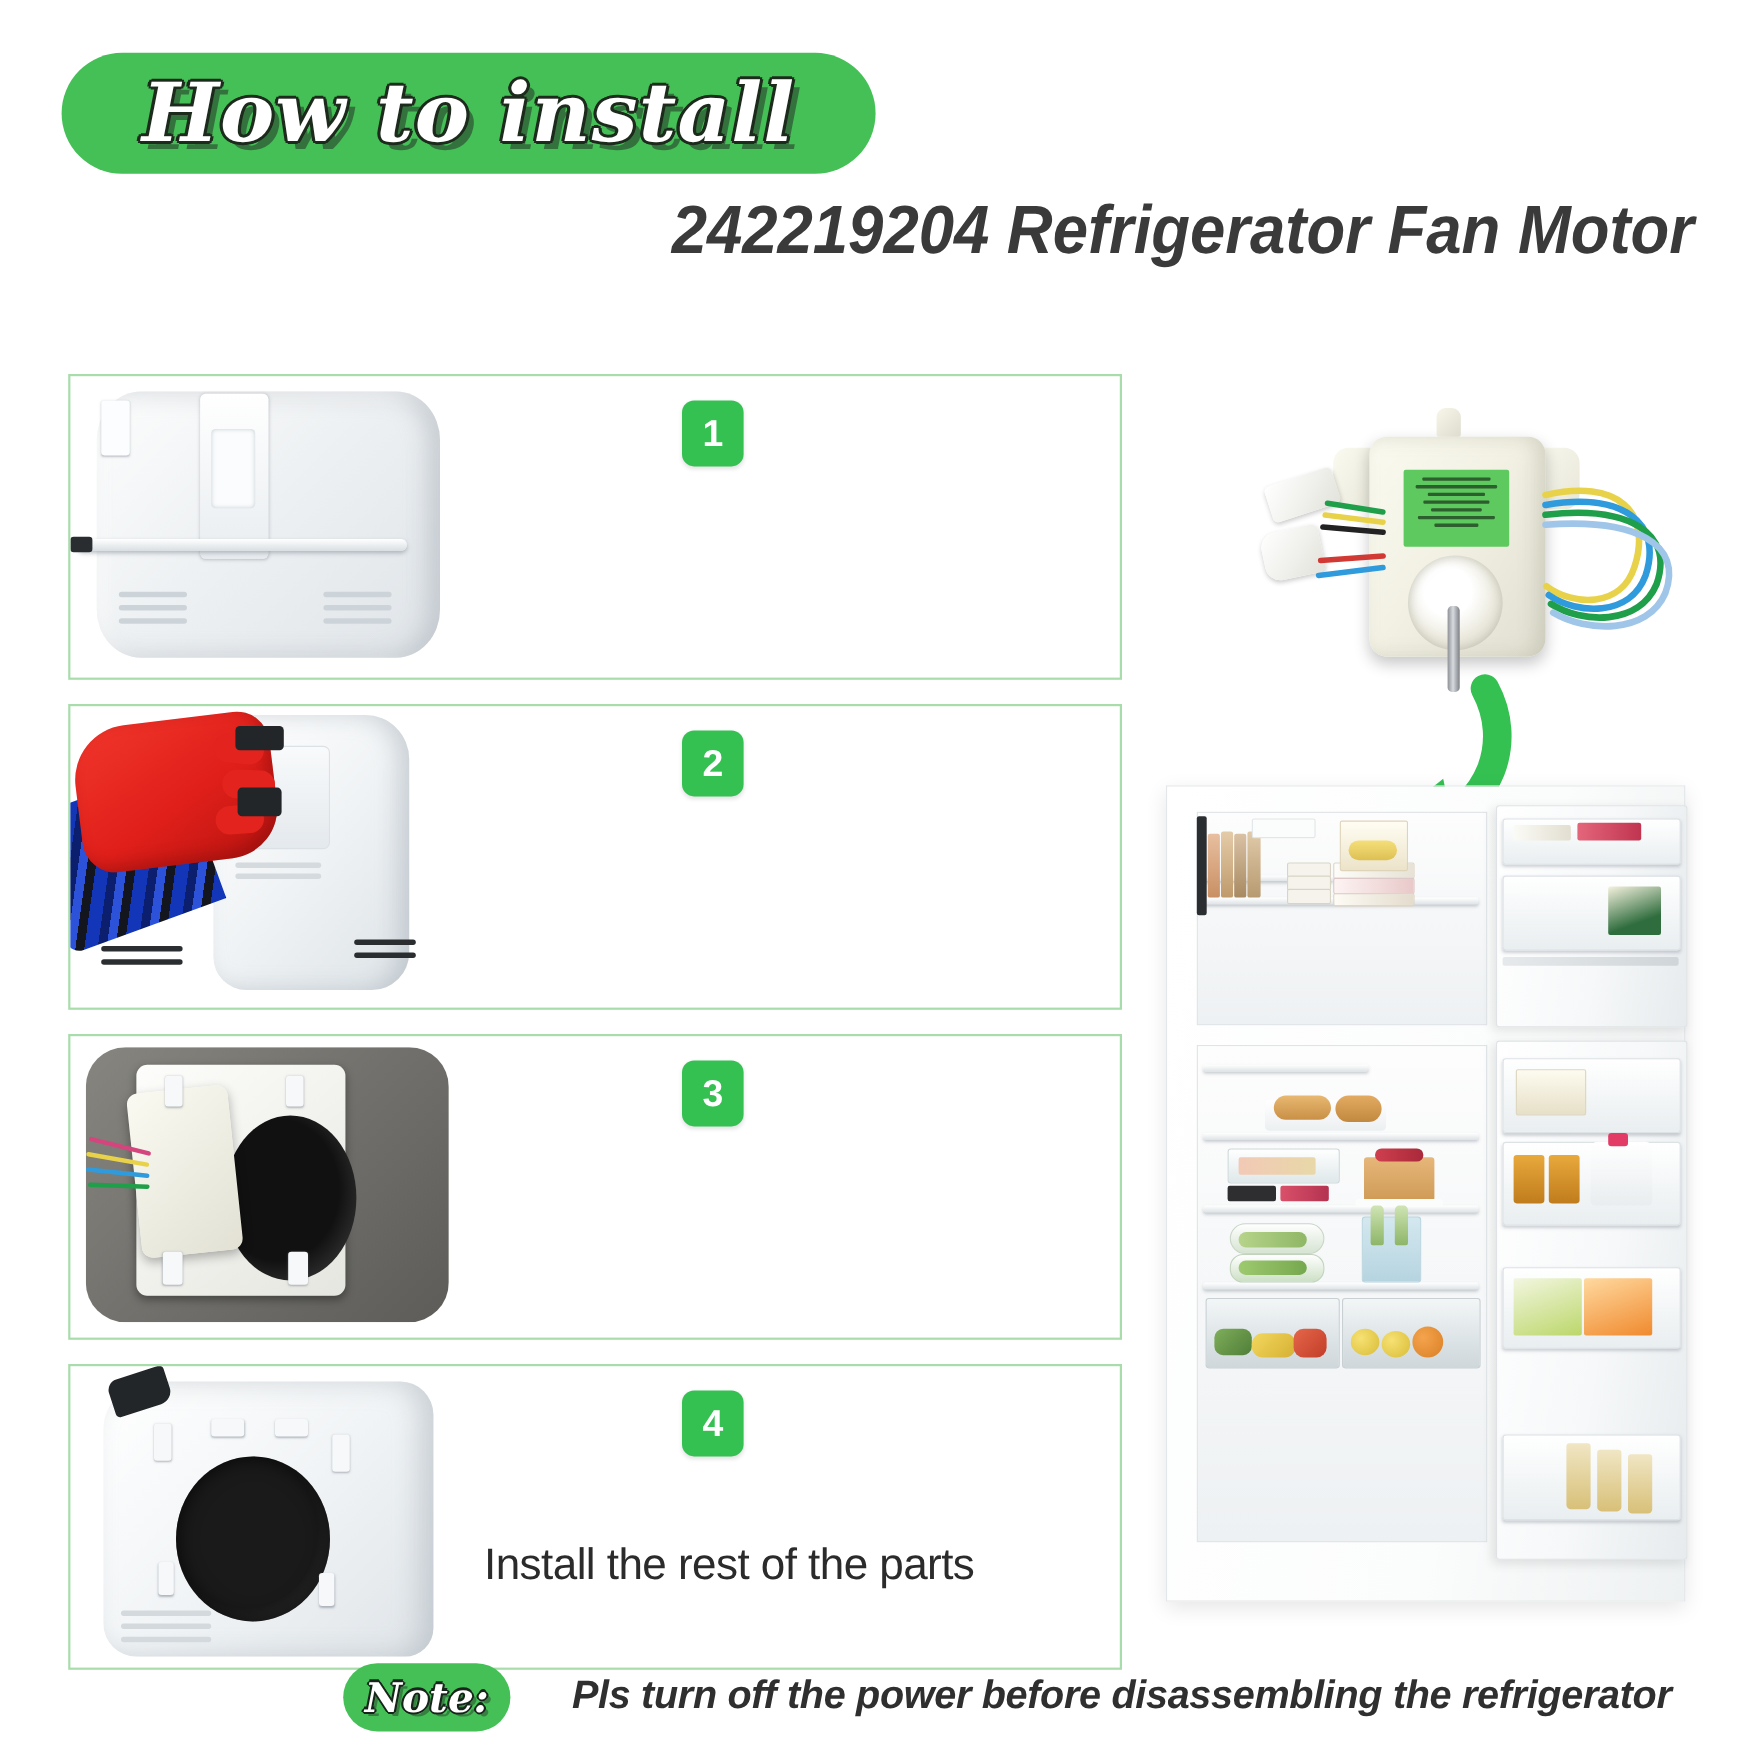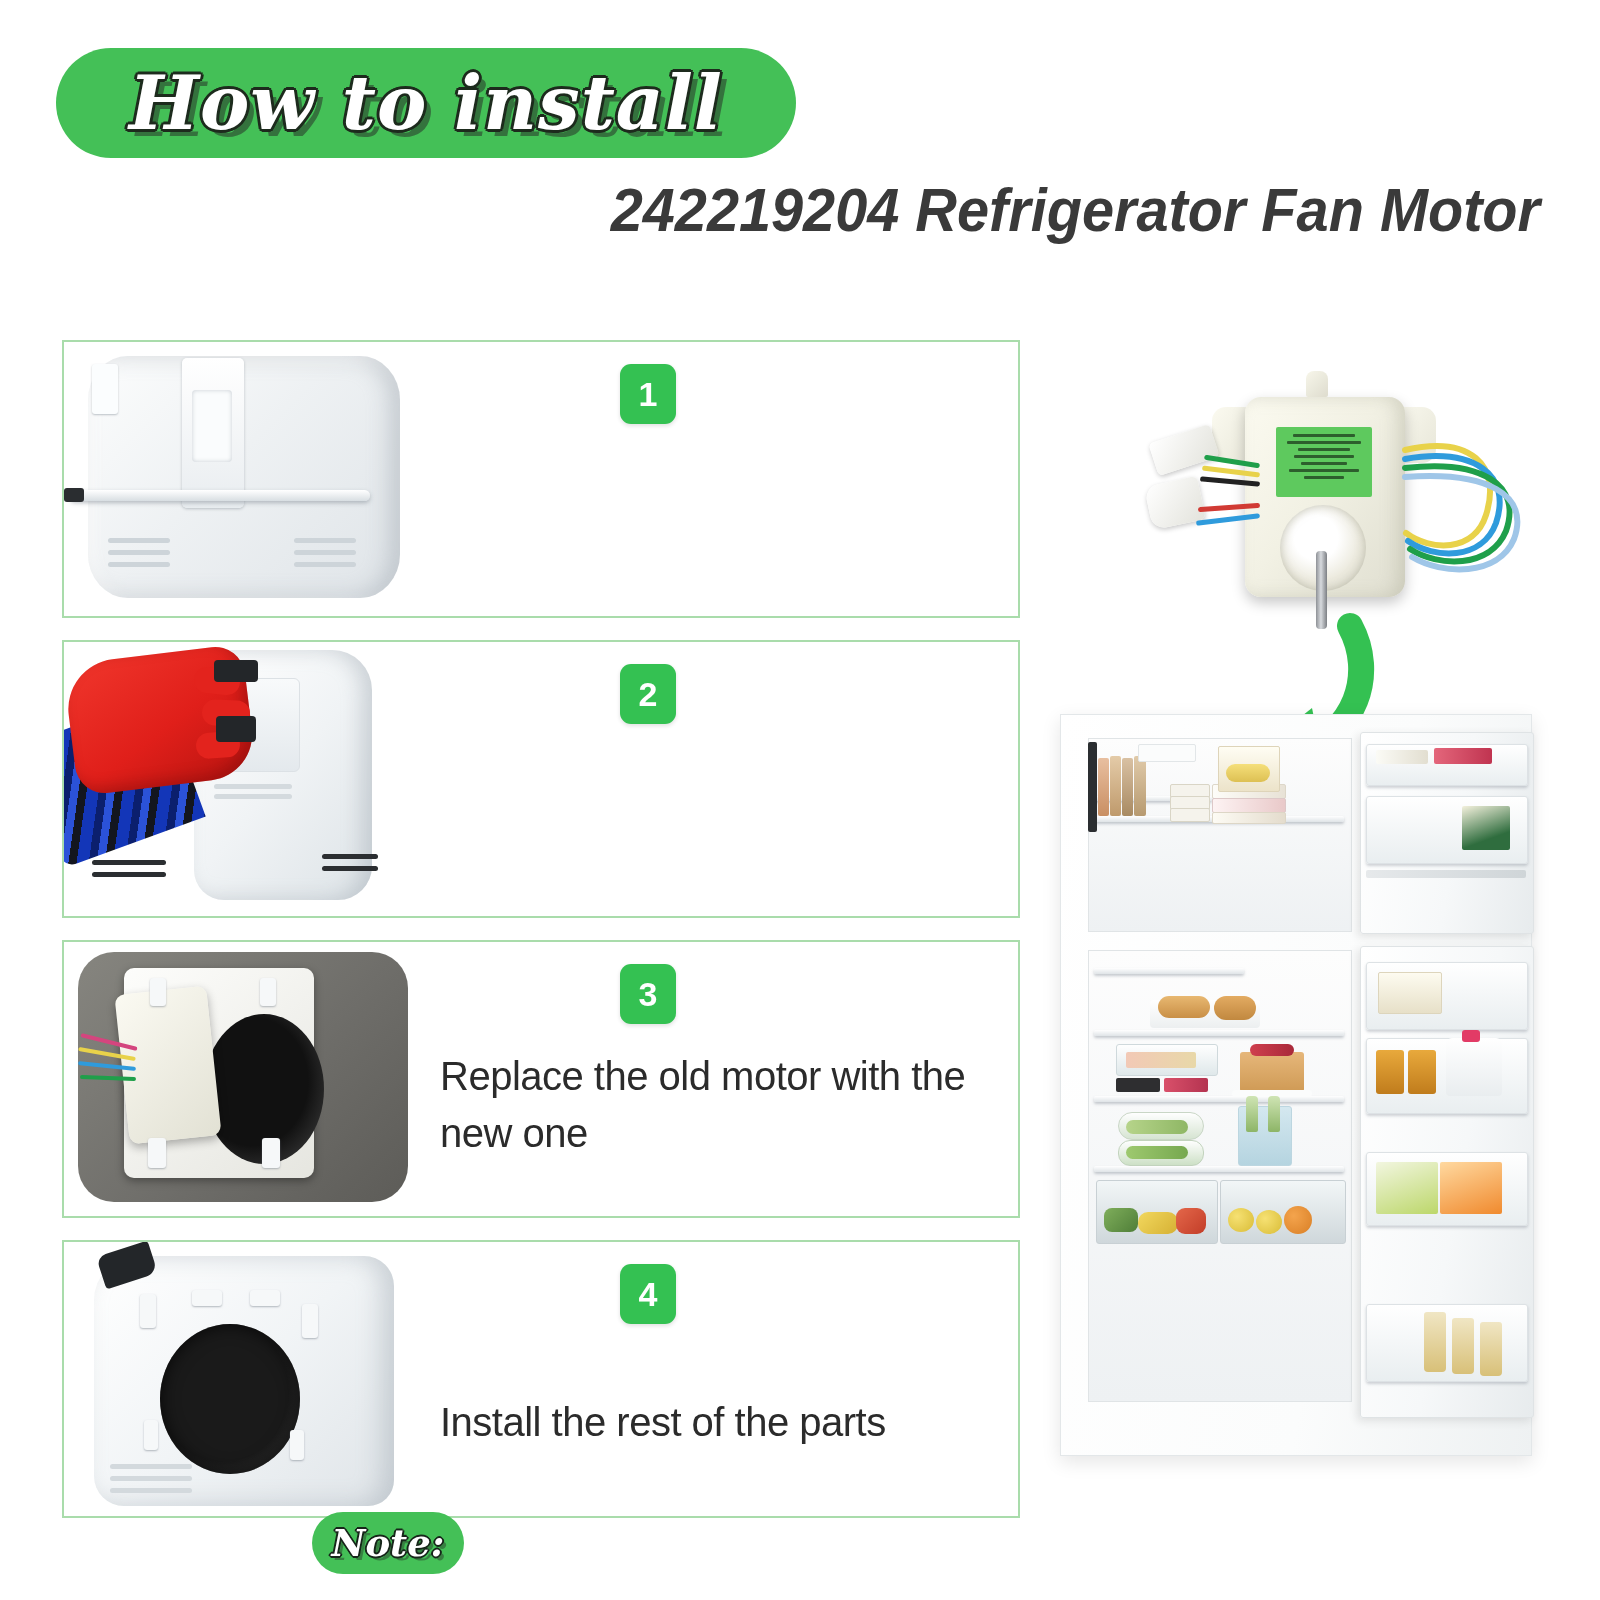--- a/index.html
+++ b/index.html
@@ -350,21 +350,20 @@
       <div class="wire" style="left:14px;top:110px;width:58px;background:#e8d24a;transform:rotate(10deg);"></div>
       <div class="wire" style="left:14px;top:122px;width:58px;background:#2f9bdc;transform:rotate(6deg);"></div>
       <div class="wire" style="left:16px;top:134px;width:56px;background:#1f9f4a;transform:rotate(2deg);"></div>
       <div class="tab" style="left:86px;top:36px;width:16px;height:28px;"></div>
       <div class="tab" style="left:196px;top:36px;width:16px;height:28px;"></div>
       <div class="tab" style="left:84px;top:196px;width:18px;height:30px;"></div>
       <div class="tab" style="left:198px;top:196px;width:18px;height:30px;"></div>
     </div>
     <div class="step-body">
       <div class="badge">3</div>
-      <div class="step-text">Replace the old motor with the new one</div>
     </div>
   </div>
 
   <div class="step-box" style="height:278px;">
     <div class="step-photo">
       <div class="white-shell"></div>
       <div class="fan-hole"></div>
       <div class="dark-slot" style="left:36px;top:6px;width:54px;height:34px;border-radius:10px 4px 12px 4px;transform:rotate(-18deg);"></div>
       <div class="tab" style="left:76px;top:52px;width:16px;height:34px;"></div>
       <div class="tab" style="left:128px;top:48px;width:30px;height:16px;"></div>
@@ -510,13 +509,14 @@
   <div class="bin" style="left:324px;top:604px;width:160px;height:76px;"></div>
   <div class="food" style="left:382px;top:612px;width:22px;height:60px;background:linear-gradient(180deg,#f0e6c4,#d8c078);border-radius:3px 3px 4px 4px;"></div>
   <div class="food" style="left:410px;top:618px;width:22px;height:56px;background:linear-gradient(180deg,#f0e6c4,#d8c078);border-radius:3px 3px 4px 4px;"></div>
   <div class="food" style="left:438px;top:622px;width:22px;height:54px;background:linear-gradient(180deg,#f0e6c4,#d8c078);border-radius:3px 3px 4px 4px;"></div>
 </div>
 
 <div class="note-row">
   <div class="note-pill">
     <span class="note-pill-text">Note:</span>
   </div>
+  <div class="note-text">Pls turn off the power before disassembling the refrigerator</div>
 </div>
 
 </body></html>

